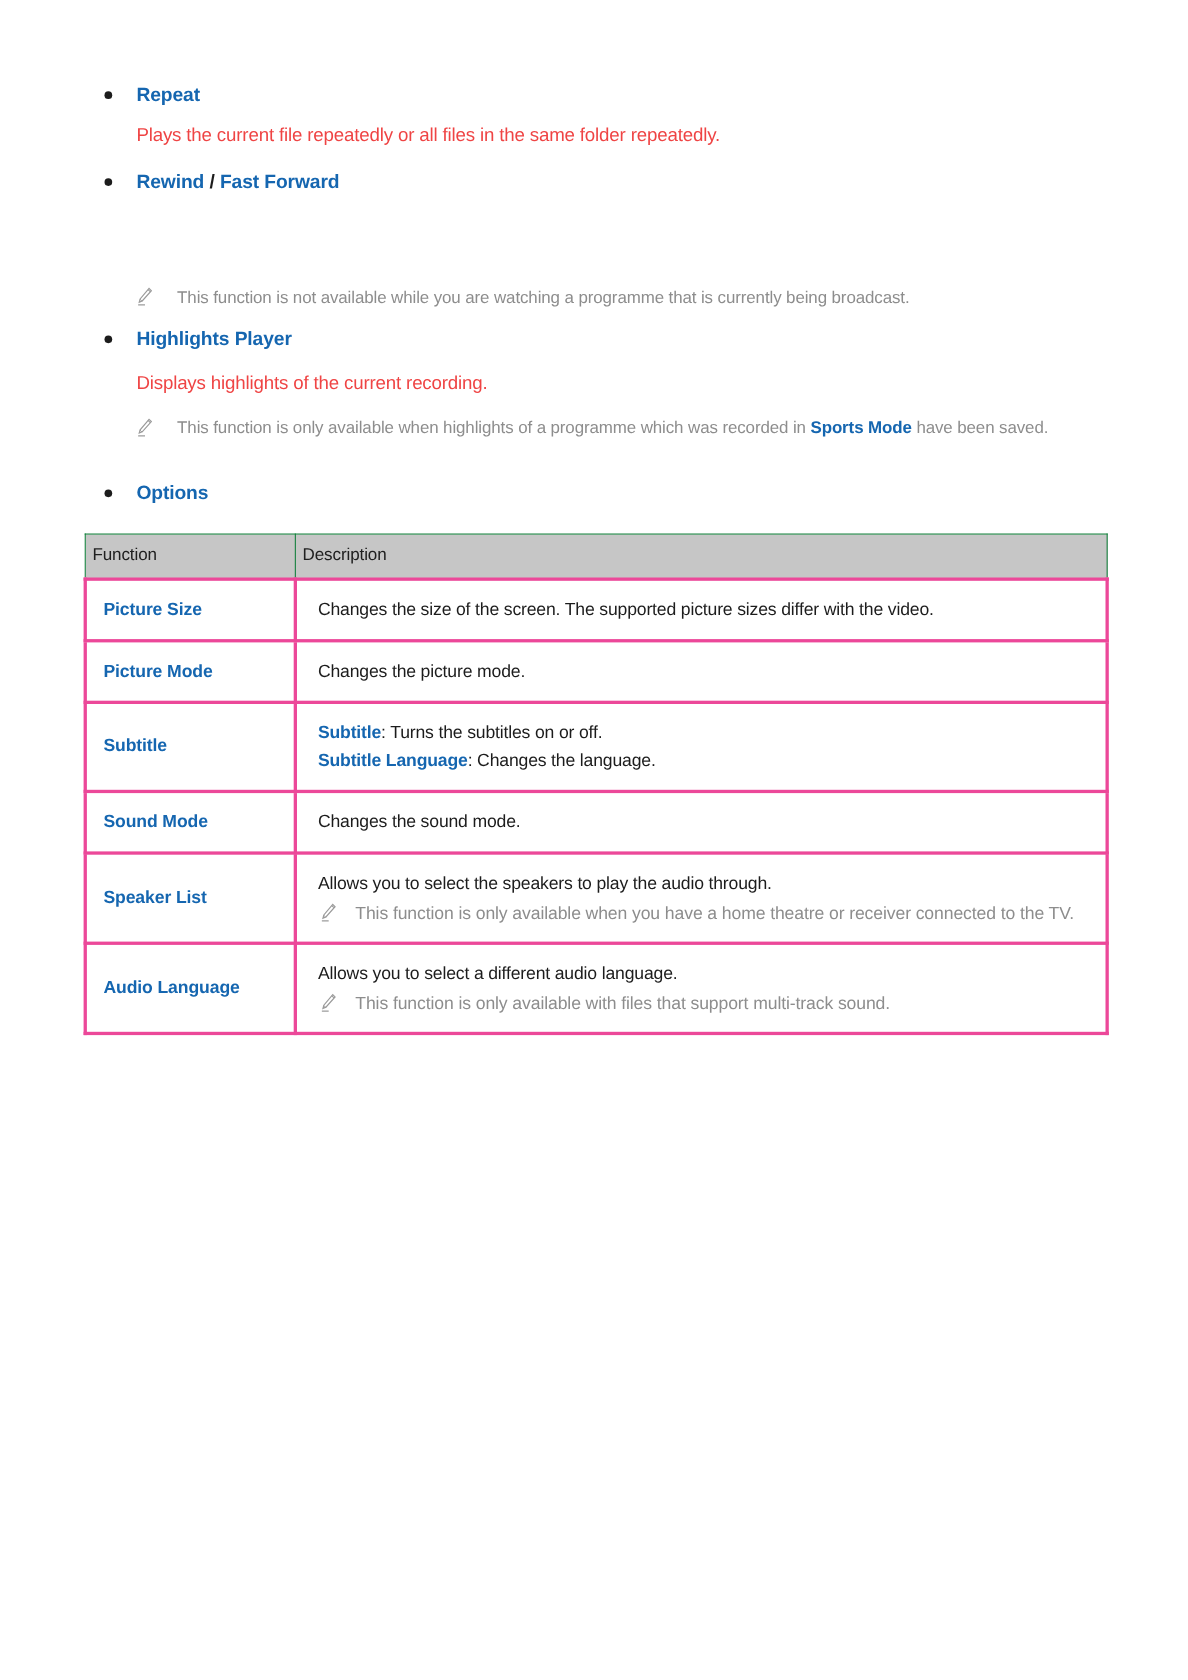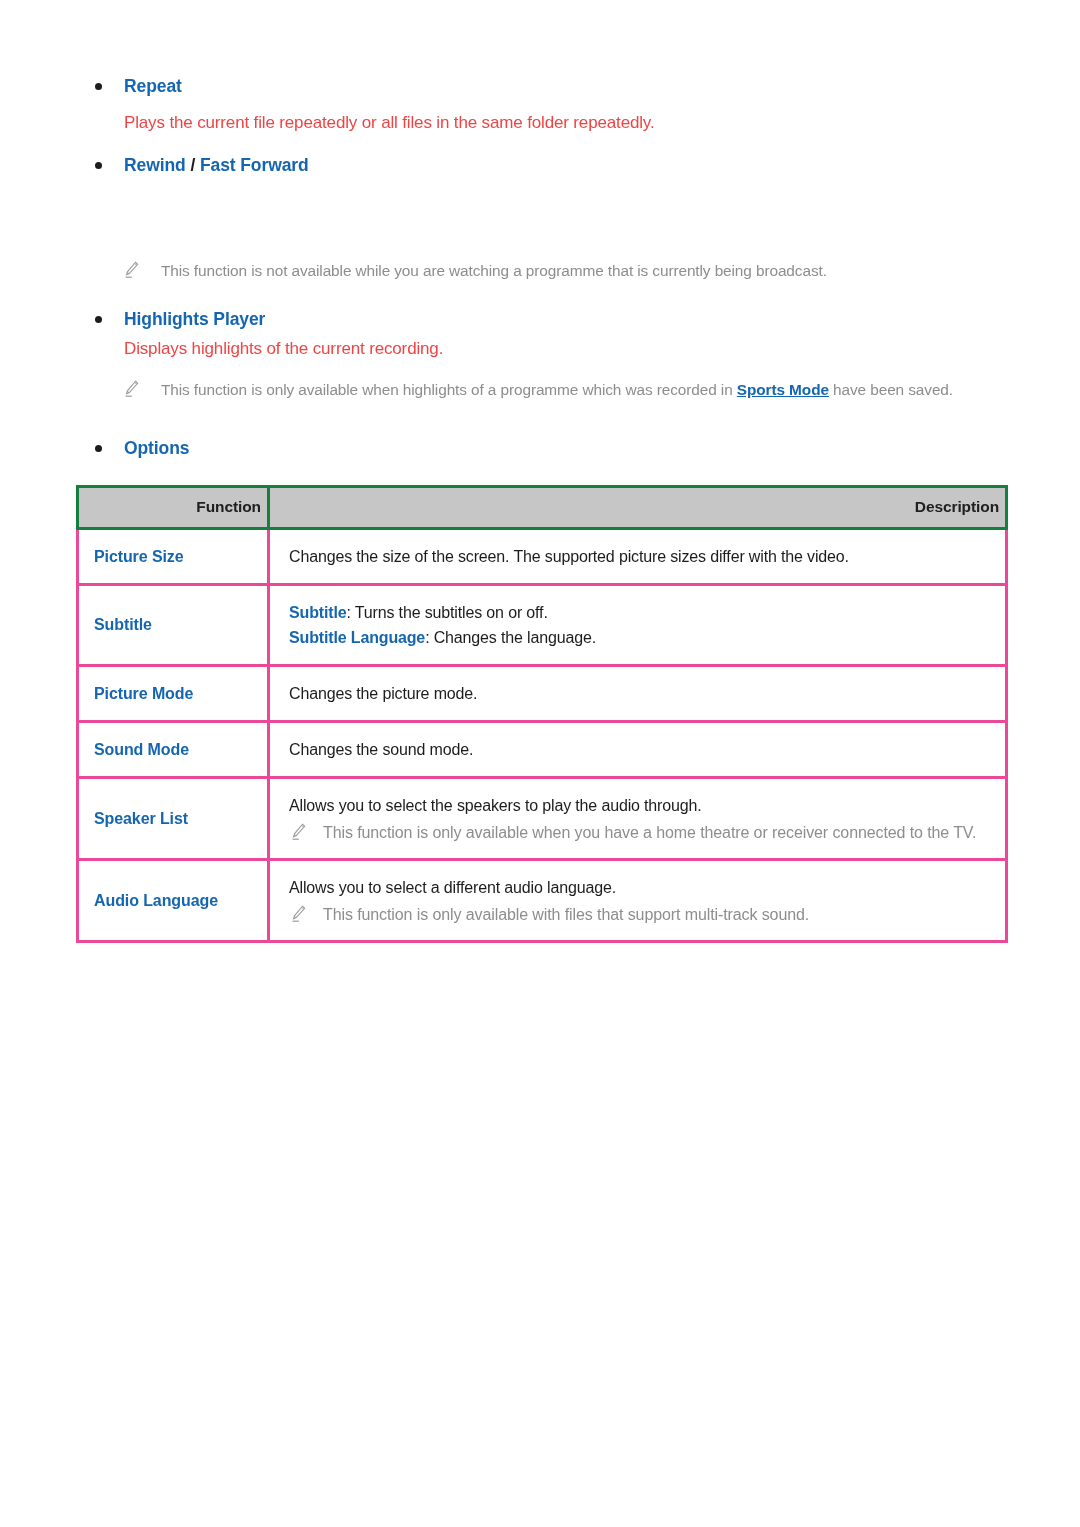--- a/index.html
+++ b/index.html
@@ -73,21 +73,20 @@
     position: absolute;
     left: 6px;
     top: 2px;
     width: 16px;
     height: 18px;
     display: block;
   }
   .note b, .note .accent {
     color: #1566b0;
     font-weight: bold;
-    text-decoration: underline;
   }
 
   
   .play-glyph {
     display: inline-block;
     width: 0;
     height: 0;
     border-left: 11px solid #1d7d82;
     border-top: 7px solid transparent;
     border-bottom: 7px solid transparent;
@@ -101,24 +100,24 @@
     table-layout: fixed;
     width: 929px;
     border: 1px solid #cfcfcf;
   }
   .opt-table col.c1 { width: 191px; }
   .opt-table col.c2 { width: 738px; }
   .opt-table th {
     background: #c6c6c6;
     color: #202020;
     font-size: 15.5px;
-    font-weight: bold;
-    text-align: right;
+    font-weight: normal;
+    text-align: left;
     padding: 10px 6px 11px;
-    border: 3px solid #15803d;
+    border: 1px solid #15803d;
     letter-spacing: -0.1px;
   }
   .opt-table td {
     border: 3px solid #ec4899;
     vertical-align: middle;
     background: #ffffff;
   }
   .opt-table td.fn {
     color: #1566b0;
     font-weight: bold;
@@ -170,21 +169,21 @@
   <div class="note" style="position:absolute; left:118px; top:259px; width:880px;">
     <svg class="pencil" viewBox="0 0 16 18">
       <path d="M11.5 1.2 L13.6 3.3 L5.3 12.6 L2.6 13.7 L3.4 10.8 Z" fill="#ffffff" stroke="#9b9b9b" stroke-width="1.1"></path>
       <path d="M10.6 2.2 L12.6 4.2" stroke="#9b9b9b" stroke-width="1"></path>
       <path d="M1.6 16.2 L7.8 16.2" stroke="#9b9b9b" stroke-width="1.2"></path>
       <path d="M3.3 11.0 L5.1 12.8" stroke="#9b9b9b" stroke-width="0.9"></path>
     </svg>
     <span>This function is not available while you are watching a programme that is currently being broadcast.</span>
   </div>
 
-  <div class="bullet-row" style="position:absolute; left:76px; top:297px; width:930px;margin-top:11px;">
+  <div class="bullet-row" style="position:absolute; left:76px; top:297px; width:930px;">
     <span class="bullet-dot"></span>
     <span class="heading">Highlights Player</span>
   </div>
 
   <div class="body-text" style="position:absolute; left:124px; top:336px; width:880px;">Displays highlights of the current recording.</div>
 
   <div class="note" style="position:absolute; left:118px; top:378px; width:885px;">
     <svg class="pencil" viewBox="0 0 16 18">
       <path d="M11.5 1.2 L13.6 3.3 L5.3 12.6 L2.6 13.7 L3.4 10.8 Z" fill="#ffffff" stroke="#9b9b9b" stroke-width="1.1"></path>
       <path d="M10.6 2.2 L12.6 4.2" stroke="#9b9b9b" stroke-width="1"></path>
@@ -211,31 +210,31 @@
     </thead>
     <tbody>
       <tr>
         <td class="fn">Picture Size</td>
         <td class="desc">
           <div>Changes the size of the screen. The supported picture sizes differ with the video.</div>
         </td>
       </tr>
 
       <tr>
+        <td class="fn">Picture Mode</td>
+        <td class="desc">
+          <div>Changes the picture mode.</div>
+        </td>
+      </tr>
+
+      <tr>
         <td class="fn">Subtitle</td>
         <td class="desc">
           <div><span class="kw">Subtitle</span><span>: Turns the subtitles on or off.</span></div>
           <div><span class="kw">Subtitle Language</span><span>: Changes the language.</span></div>
-        </td>
-      </tr>
-
-      <tr>
-        <td class="fn">Picture Mode</td>
-        <td class="desc">
-          <div>Changes the picture mode.</div>
         </td>
       </tr>
 
       <tr>
         <td class="fn">Sound Mode</td>
         <td class="desc">
           <div>Changes the sound mode.</div>
         </td>
       </tr>
 

